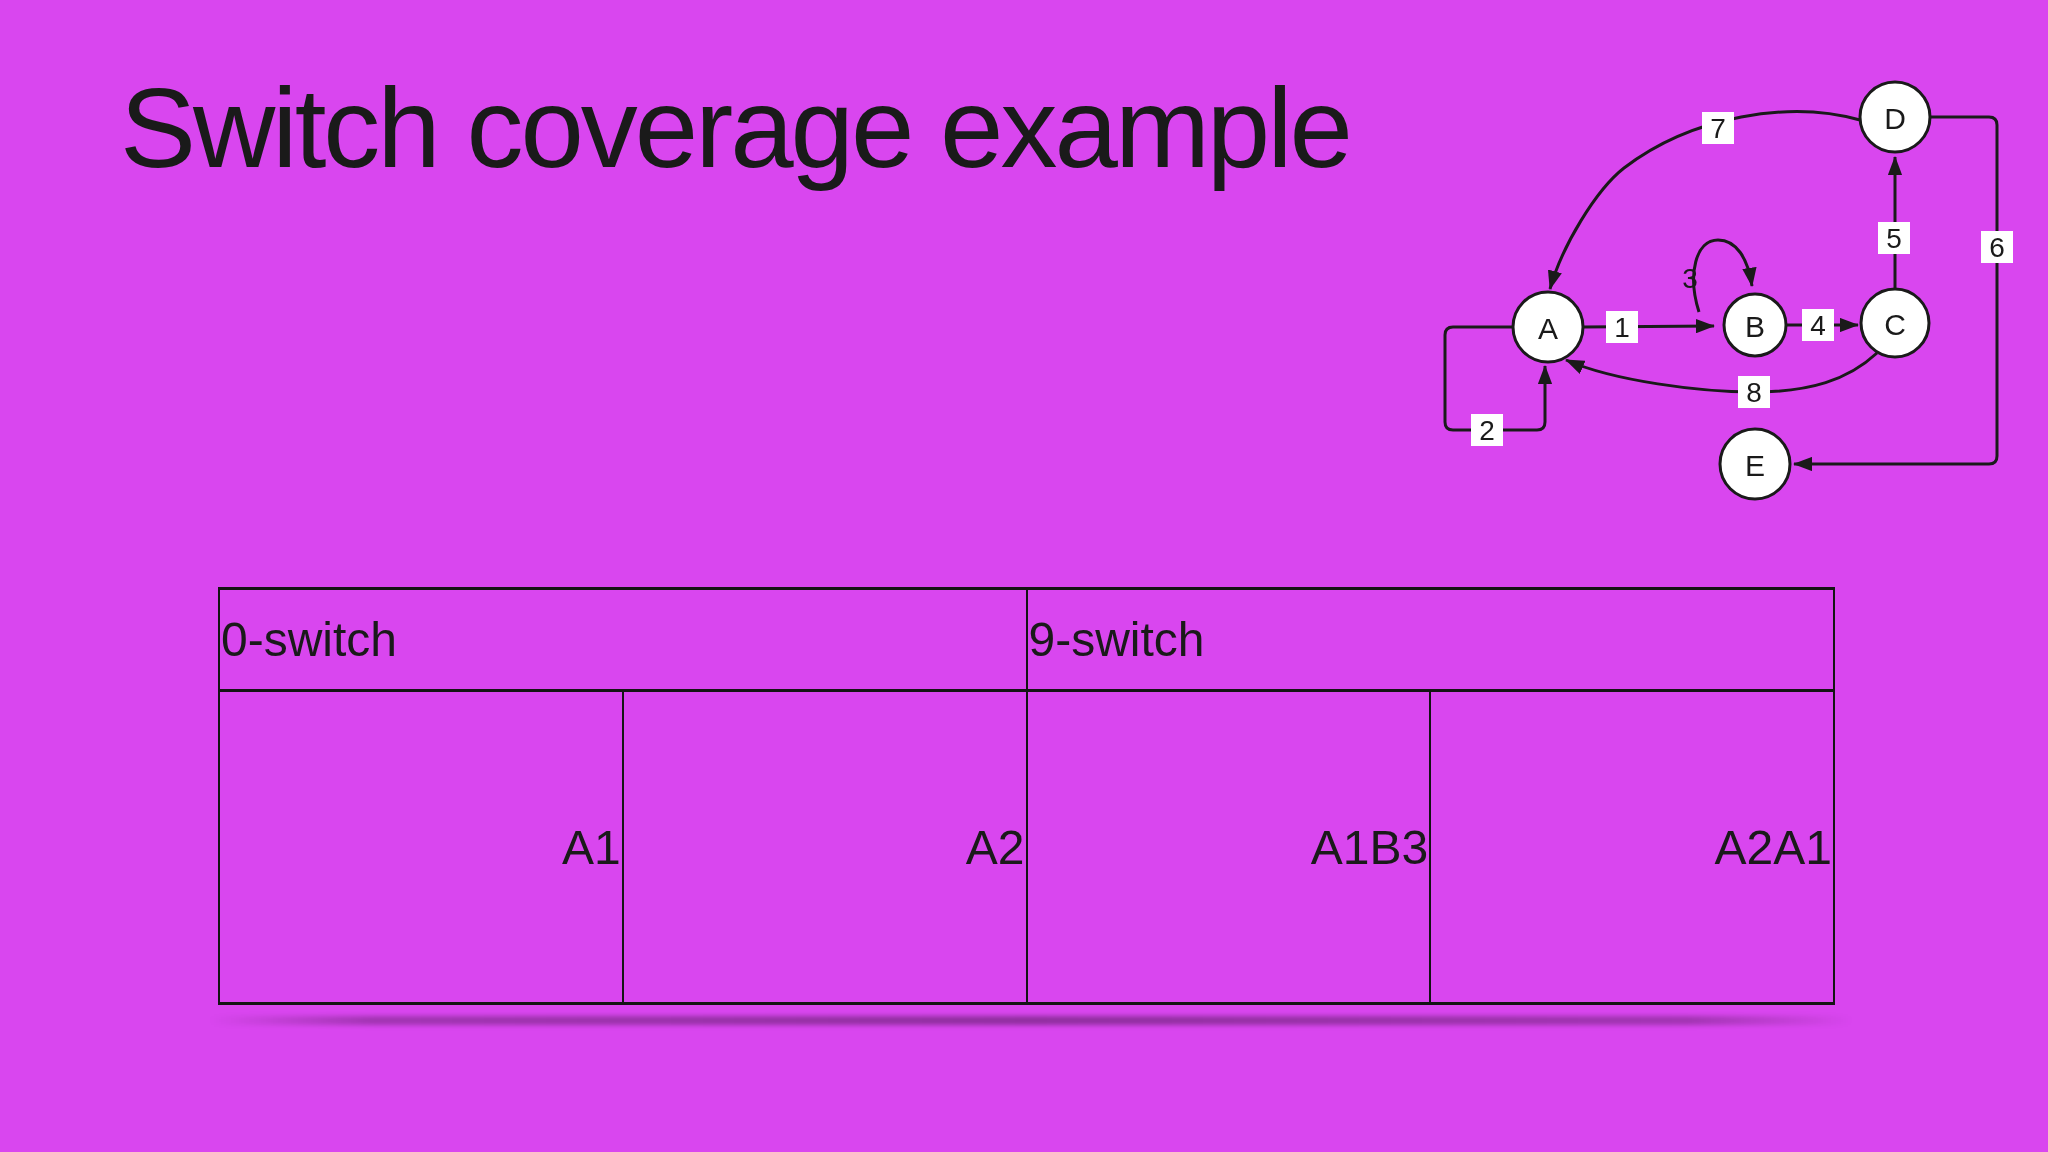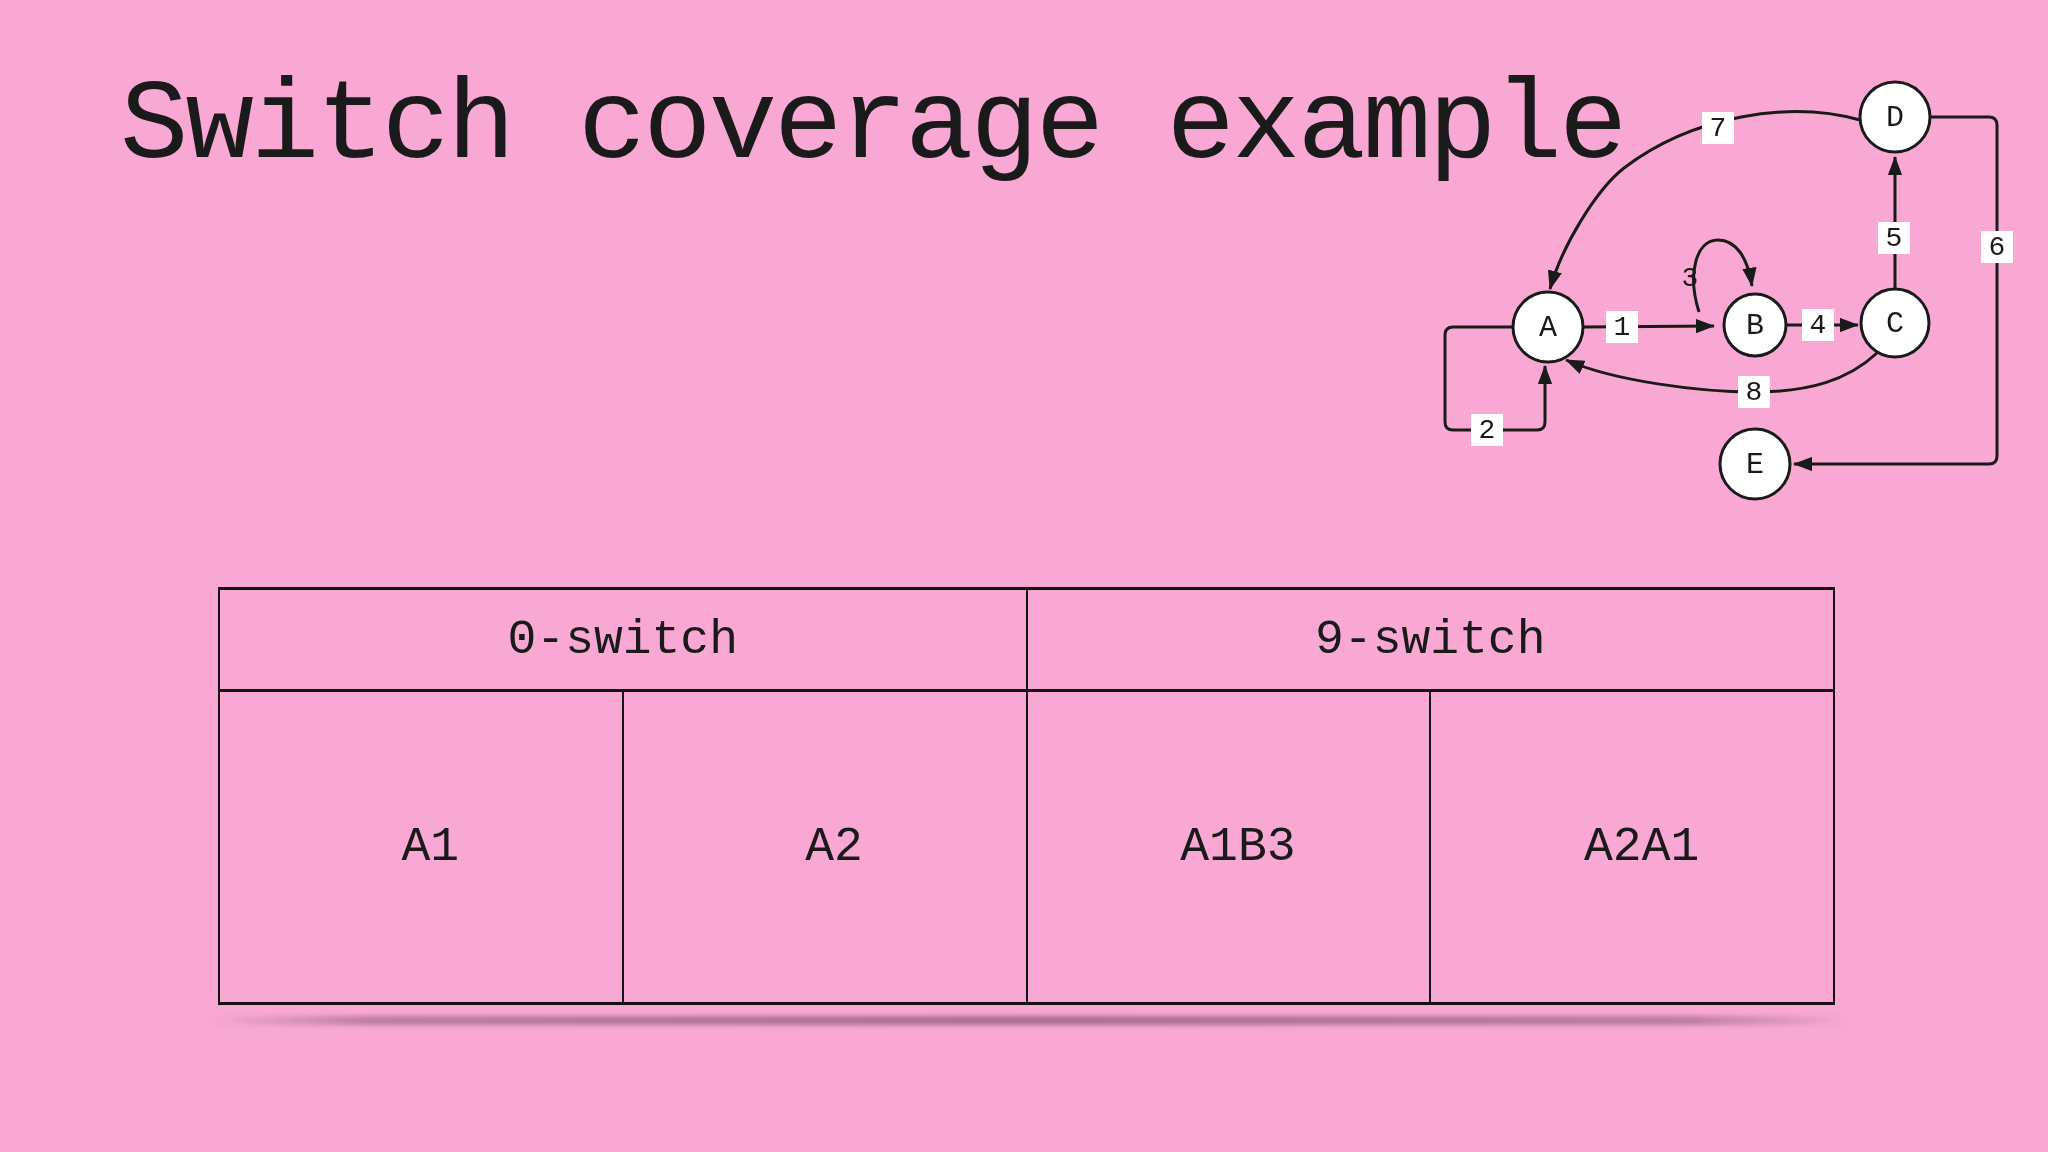--- a/index.html
+++ b/index.html
@@ -1,19 +1,19 @@
 <!DOCTYPE html>
 <html style="--ink: #1a1a1a;"><head>
 <meta charset="utf-8">
 <style>
   html,body{margin:0;padding:0;background:#ffffff;}
   body{width:2048px;height:1152px;position:relative;overflow:hidden;
        font-family:"Liberation Sans",sans-serif;color:var(--ink,#1a1a1a);}
 
-  .slide{position:absolute;inset:0;background:#f9a8d4;font-family:Liberation Mono, monospace;}
+  .slide{position:absolute;inset:0;background:#d946ef;}
 
   .slide-title{
     position:absolute;left:120px;top:62px;margin:0;
     font-size:114px;font-weight:200;letter-spacing:-3px;
     color:var(--ink,#222);white-space:nowrap;
   }
 
   .diagram-svg{position:absolute;left:1400px;top:50px;width:648px;height:480px;}
   .diagram-svg .edge{fill:none;stroke:var(--ink,#171717);stroke-width:3;}
   .diagram-svg .node-circle{fill:#ffffff;stroke:var(--ink,#171717);stroke-width:3;}
@@ -29,22 +29,22 @@
     border-collapse:collapse;table-layout:fixed;
     font-size:48px;color:var(--ink,#161616);
   }
   .switch-table th,.switch-table td{
     border-left:2px solid #141414;border-right:2px solid #141414;
     border-top:3px solid #141414;border-bottom:3px solid #141414;
     font-weight:400;vertical-align:middle;overflow:hidden;white-space:nowrap;
   }
   .switch-table thead tr{height:102px;}
   .switch-table tbody tr{height:105px;}
-  .switch-table th{text-align:center;}
-  .switch-table td{text-align:center;padding-left:20px;}
+  .switch-table th{text-align:left;}
+  .switch-table td{text-align:right;padding-left:20px;}
 
   .table-shadow{
     position:absolute;left:210px;top:1016px;width:1642px;height:9px;
     border-radius:5px;filter:blur(2.5px);pointer-events:none;
     background:linear-gradient(to right,
       rgba(0,0,0,0) 0%,rgba(0,0,0,0.26) 10%,rgba(0,0,0,0.34) 50%,
       rgba(0,0,0,0.26) 90%,rgba(0,0,0,0) 100%);
   }
 
   .logo{position:absolute;left:1702px;top:1056px;width:256px;height:70px;}

